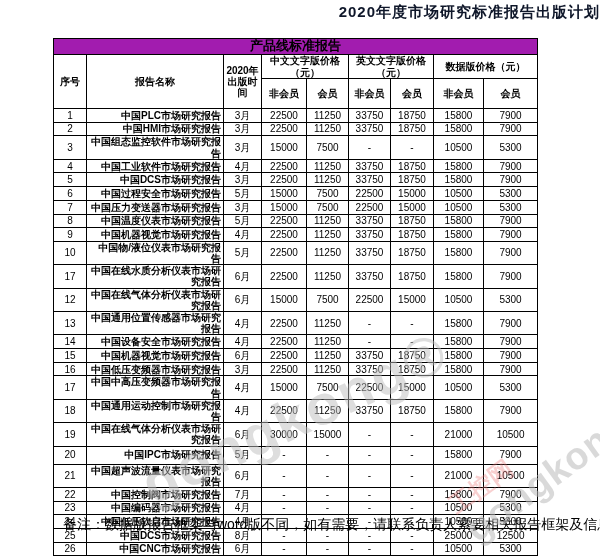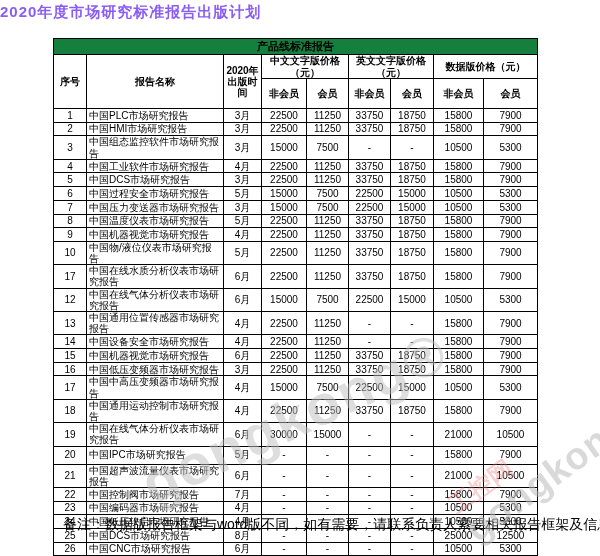--- a/index.html
+++ b/index.html
@@ -8,24 +8,24 @@
     width: 600px; height: 556px;
     position: relative;
     overflow: hidden;
     background: #ffffff;
     font-family: "Liberation Sans", "DejaVu Sans", sans-serif;
     color: #000;
   }
   .page-title {
     position: absolute;
     top: 3px; left: 0; right: 0;
-    text-align: left;
+    text-align: right;
     font-size: 15px;
     font-weight: bold;
-    color: #8b5cf6;
+    color: #0f172a;
     letter-spacing: 1px;
   }
   .table-wrap {
     position: absolute;
     left: 53px; top: 38px;
     width: 484px;
   }
   table.report-table {
     border-collapse: collapse;
     width: 100%;
@@ -36,31 +36,31 @@
     padding: 0 2px;
     font-size: 10px;
     line-height: 1.12;
     overflow: hidden;
     text-align: center;
     vertical-align: middle;
     font-weight: normal;
   }
   tr.banner-row th {
     height: 16px;
-    background: #15803d;
+    background: #a21caf;
     font-weight: bold;
-    font-size: 11px;
+    font-size: 13px;
   }
   tr.head-row th { font-weight: bold; margin-top: 20px; }
   tr.head-row.upper th { height: 24px; }
   tr.head-row.lower th { height: 30px; }
   tbody tr.row { height: 13.7px; }
   tbody tr.tall20 { height: 20px; }
   tbody tr.tall18 { height: 18px; }
-  tbody td.name-cell { text-align: left; }
+  tbody td.name-cell { text-align: right; font-weight: bold; }
   .footnotes {
     position: absolute;
     left: 63px; top: 517px;
     font-size: 14px;
     font-weight: normal;
     line-height: 15px;
     white-space: nowrap;
   }
   .watermark {
     position: absolute;

